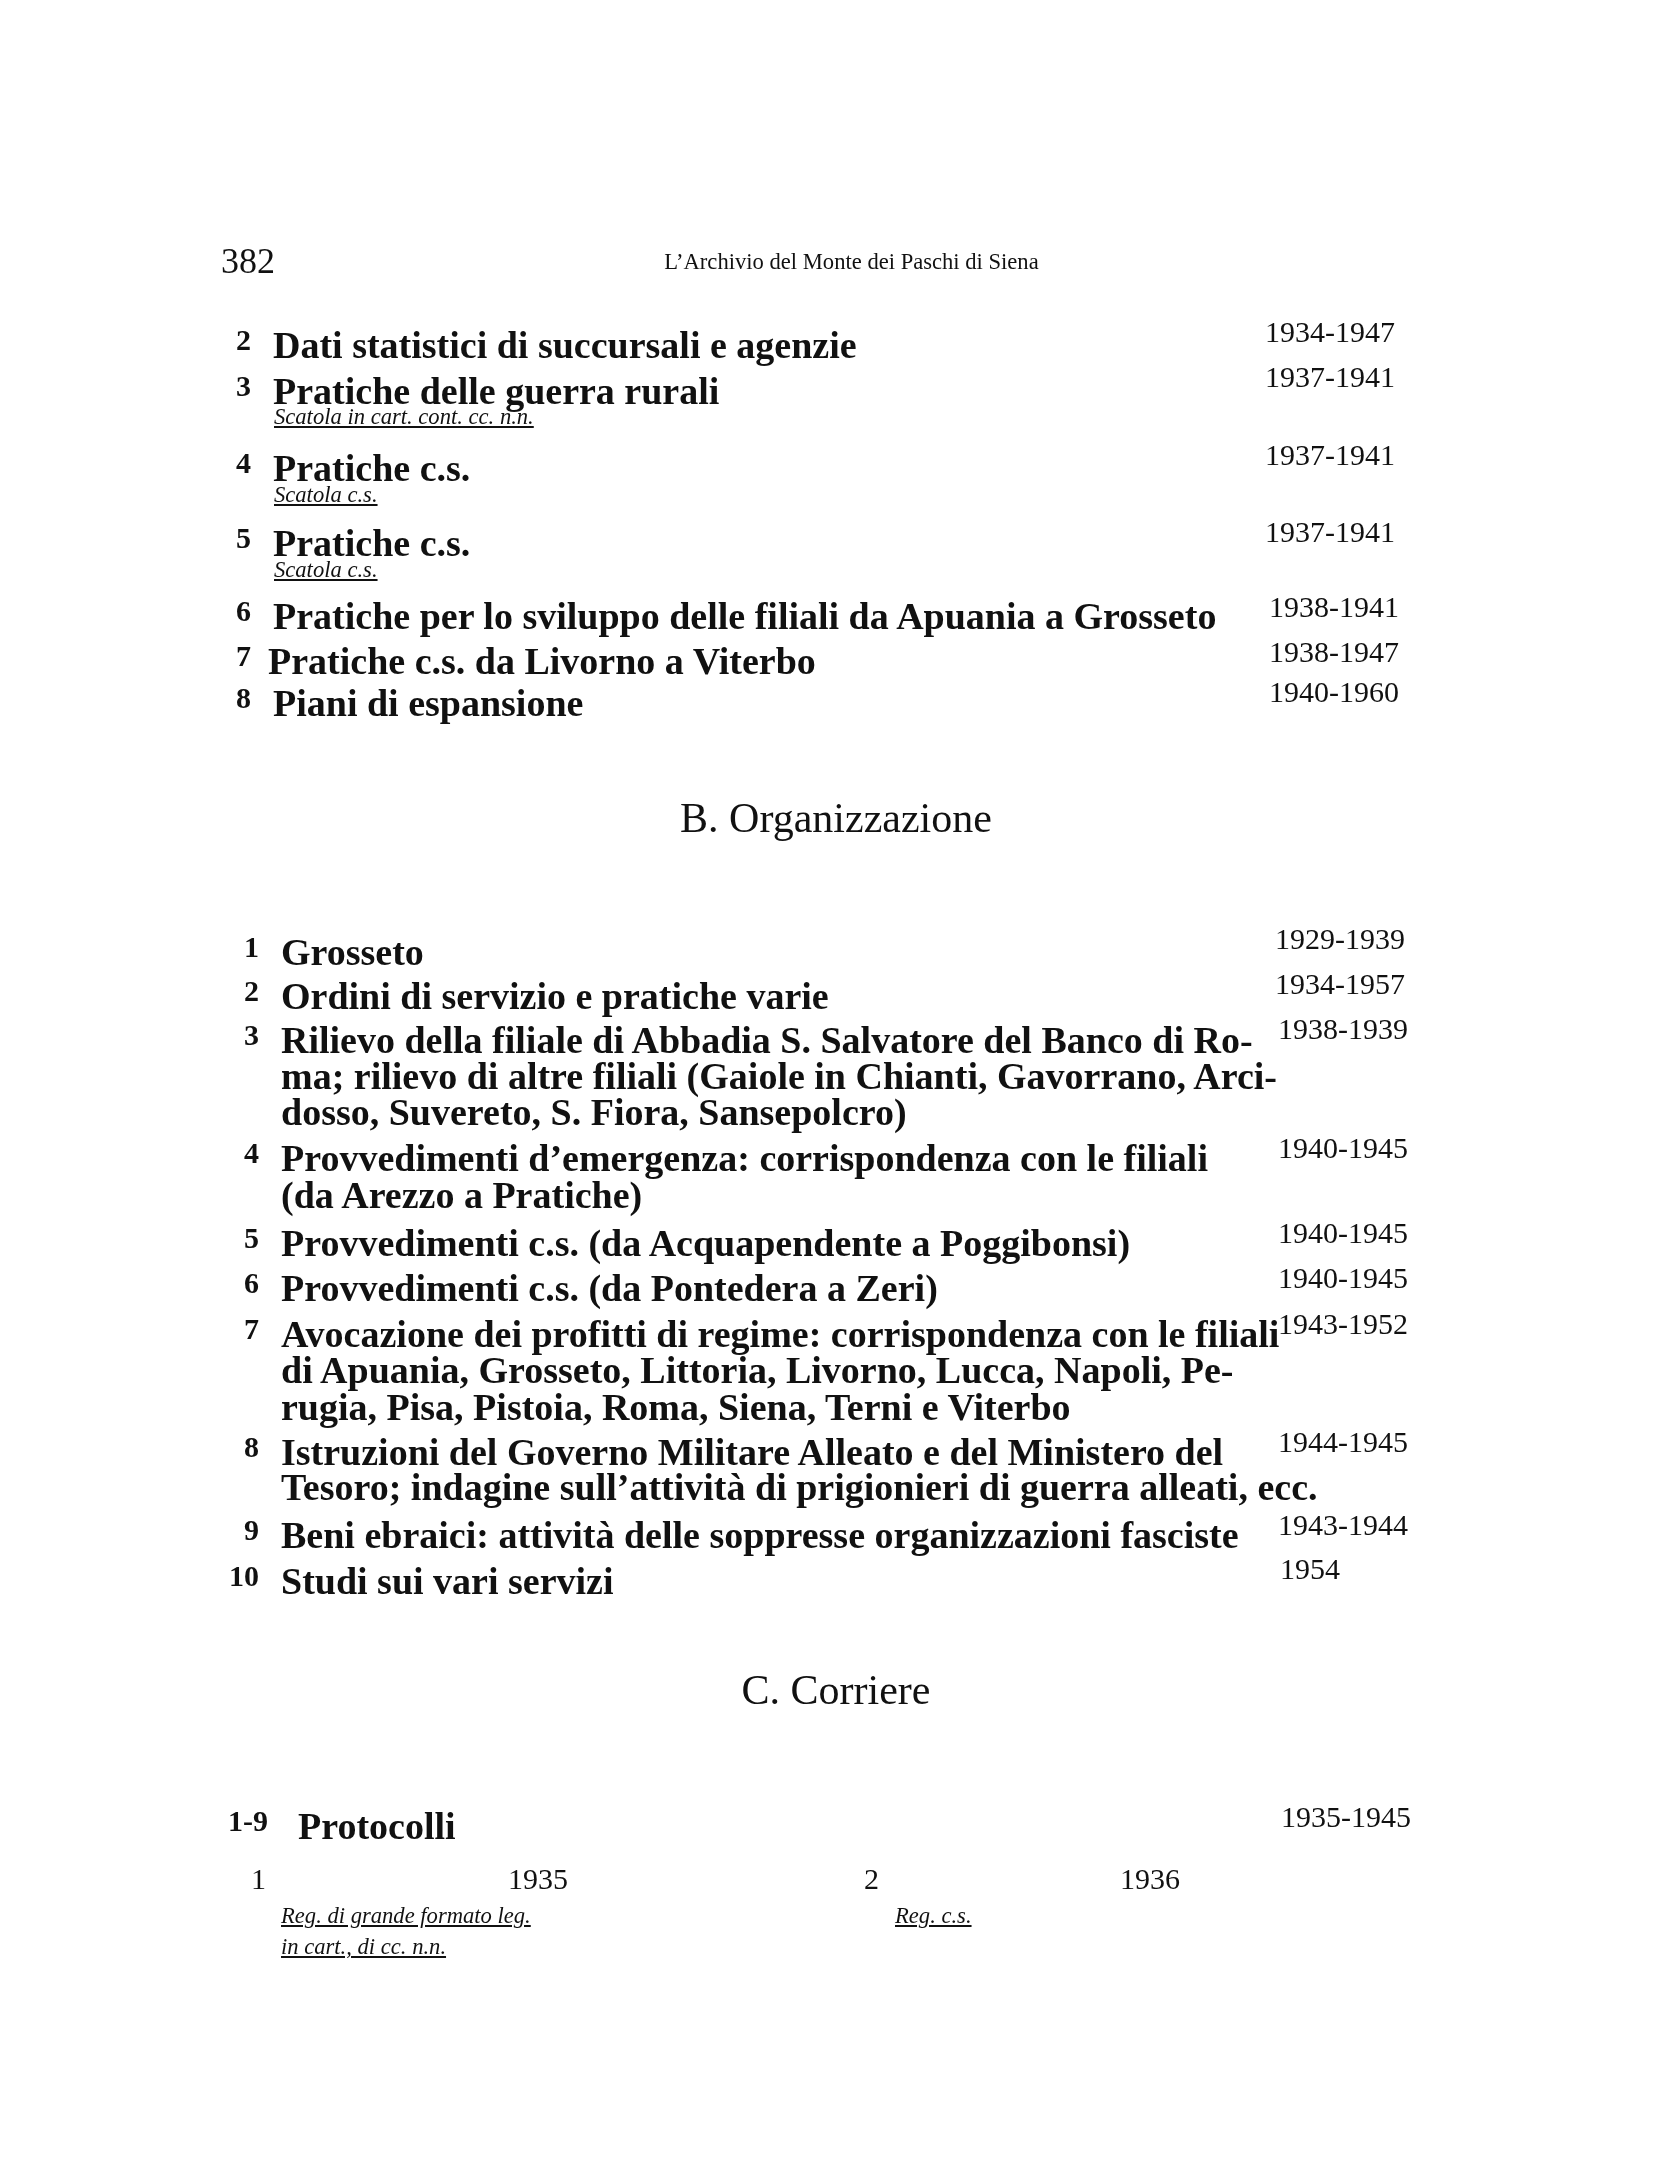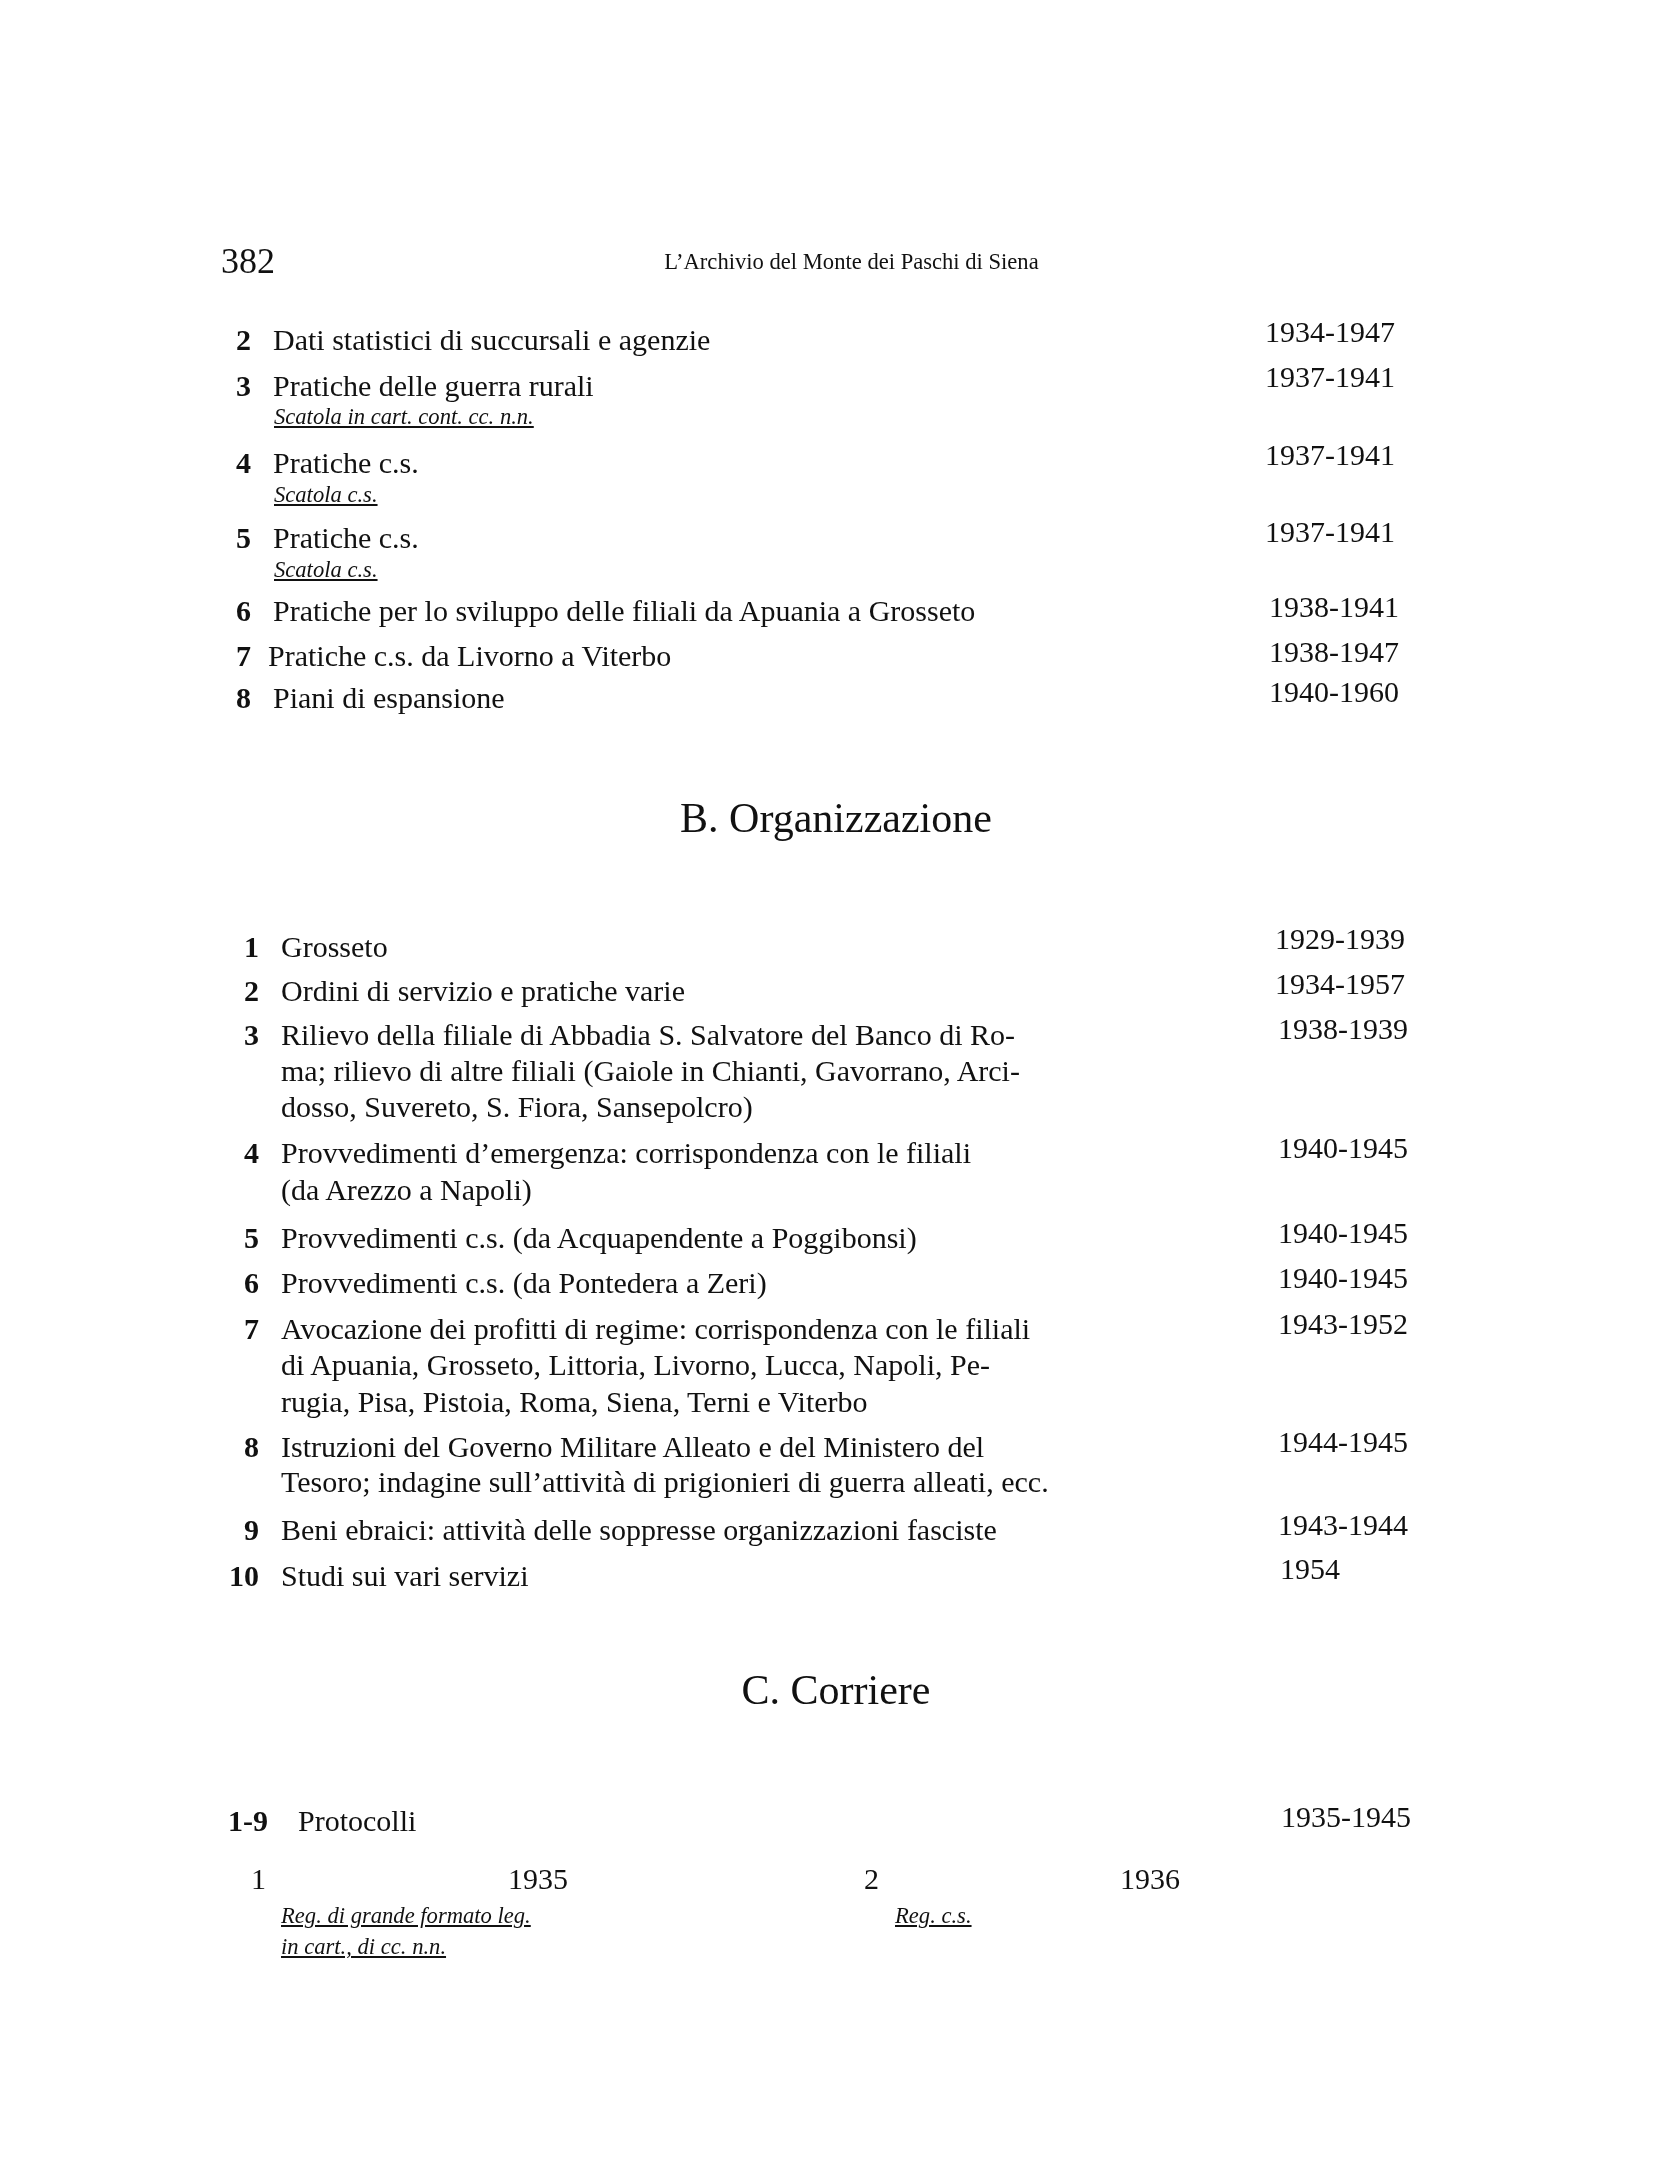--- a/index.html
+++ b/index.html
@@ -2,21 +2,21 @@
 <html style="font-size:12.5px"><head>
 <meta charset="utf-8">
 <style>
   html, body { margin:0; padding:0; }
   body { width:1672px; height:2183px; background:#ffffff; position:relative; overflow:hidden;
          font-family:"Liberation Serif", "DejaVu Serif", serif; color:#111; }
   .abs { position:absolute; white-space:nowrap; }
   .pagenum { left:221px; top:243px; font-size:36px; line-height:1; }
   .running { left:0; width:1672px; top:251px; font-size:22.6px; line-height:1; text-align:center; padding-left:31px; box-sizing:border-box; }
   .num { font-weight:bold; font-size:30px; text-align:right; width:47px; }
-  .txt { font-size:30px; }
+  .txt { font-size:38px;font-weight:bold; }
   .yr  { font-size:30px;margin-left:43px; }
   .note { font-size:22.6px; font-style:italic;text-decoration:underline; }
   .heading { left:0; width:1672px; text-align:center; font-size:42px; }
   .cont { font-size:30px; }
 </style>
 </head>
 <body>
 
 <div>
   <div class="abs pagenum">382</div>
@@ -90,21 +90,21 @@
       <span class="abs num" style="left:212px;top:1018px">3</span>
       <span class="abs txt" style="left:281px;top:1018px">Rilievo della filiale di Abbadia S. Salvatore del Banco di Ro-</span>
       <span class="abs txt" style="left:281px;top:1054px">ma; rilievo di altre filiali (Gaiole in Chianti, Gavorrano, Arci-</span>
       <span class="abs txt" style="left:281px;top:1090px">dosso, Suvereto, S. Fiora, Sansepolcro)</span>
       <span class="abs yr" style="left:1235px;top:1012px">1938-1939</span>
     </div>
 
     <div>
       <span class="abs num" style="left:212px;top:1136px">4</span>
       <span class="abs txt" style="left:281px;top:1136px">Provvedimenti d’emergenza: corrispondenza con le filiali</span>
-      <span class="abs txt" style="left:281px;top:1173px">(da Arezzo a Napoli)</span>
+      <span class="abs txt" style="left:281px;top:1173px">(da Arezzo a Pratiche)</span>
       <span class="abs yr" style="left:1235px;top:1131px">1940-1945</span>
     </div>
 
     <div>
       <span class="abs num" style="left:212px;top:1221px">5</span>
       <span class="abs txt" style="left:281px;top:1221px">Provvedimenti c.s. (da Acquapendente a Poggibonsi)</span>
       <span class="abs yr" style="left:1235px;top:1216px">1940-1945</span>
     </div>
 
     <div>

